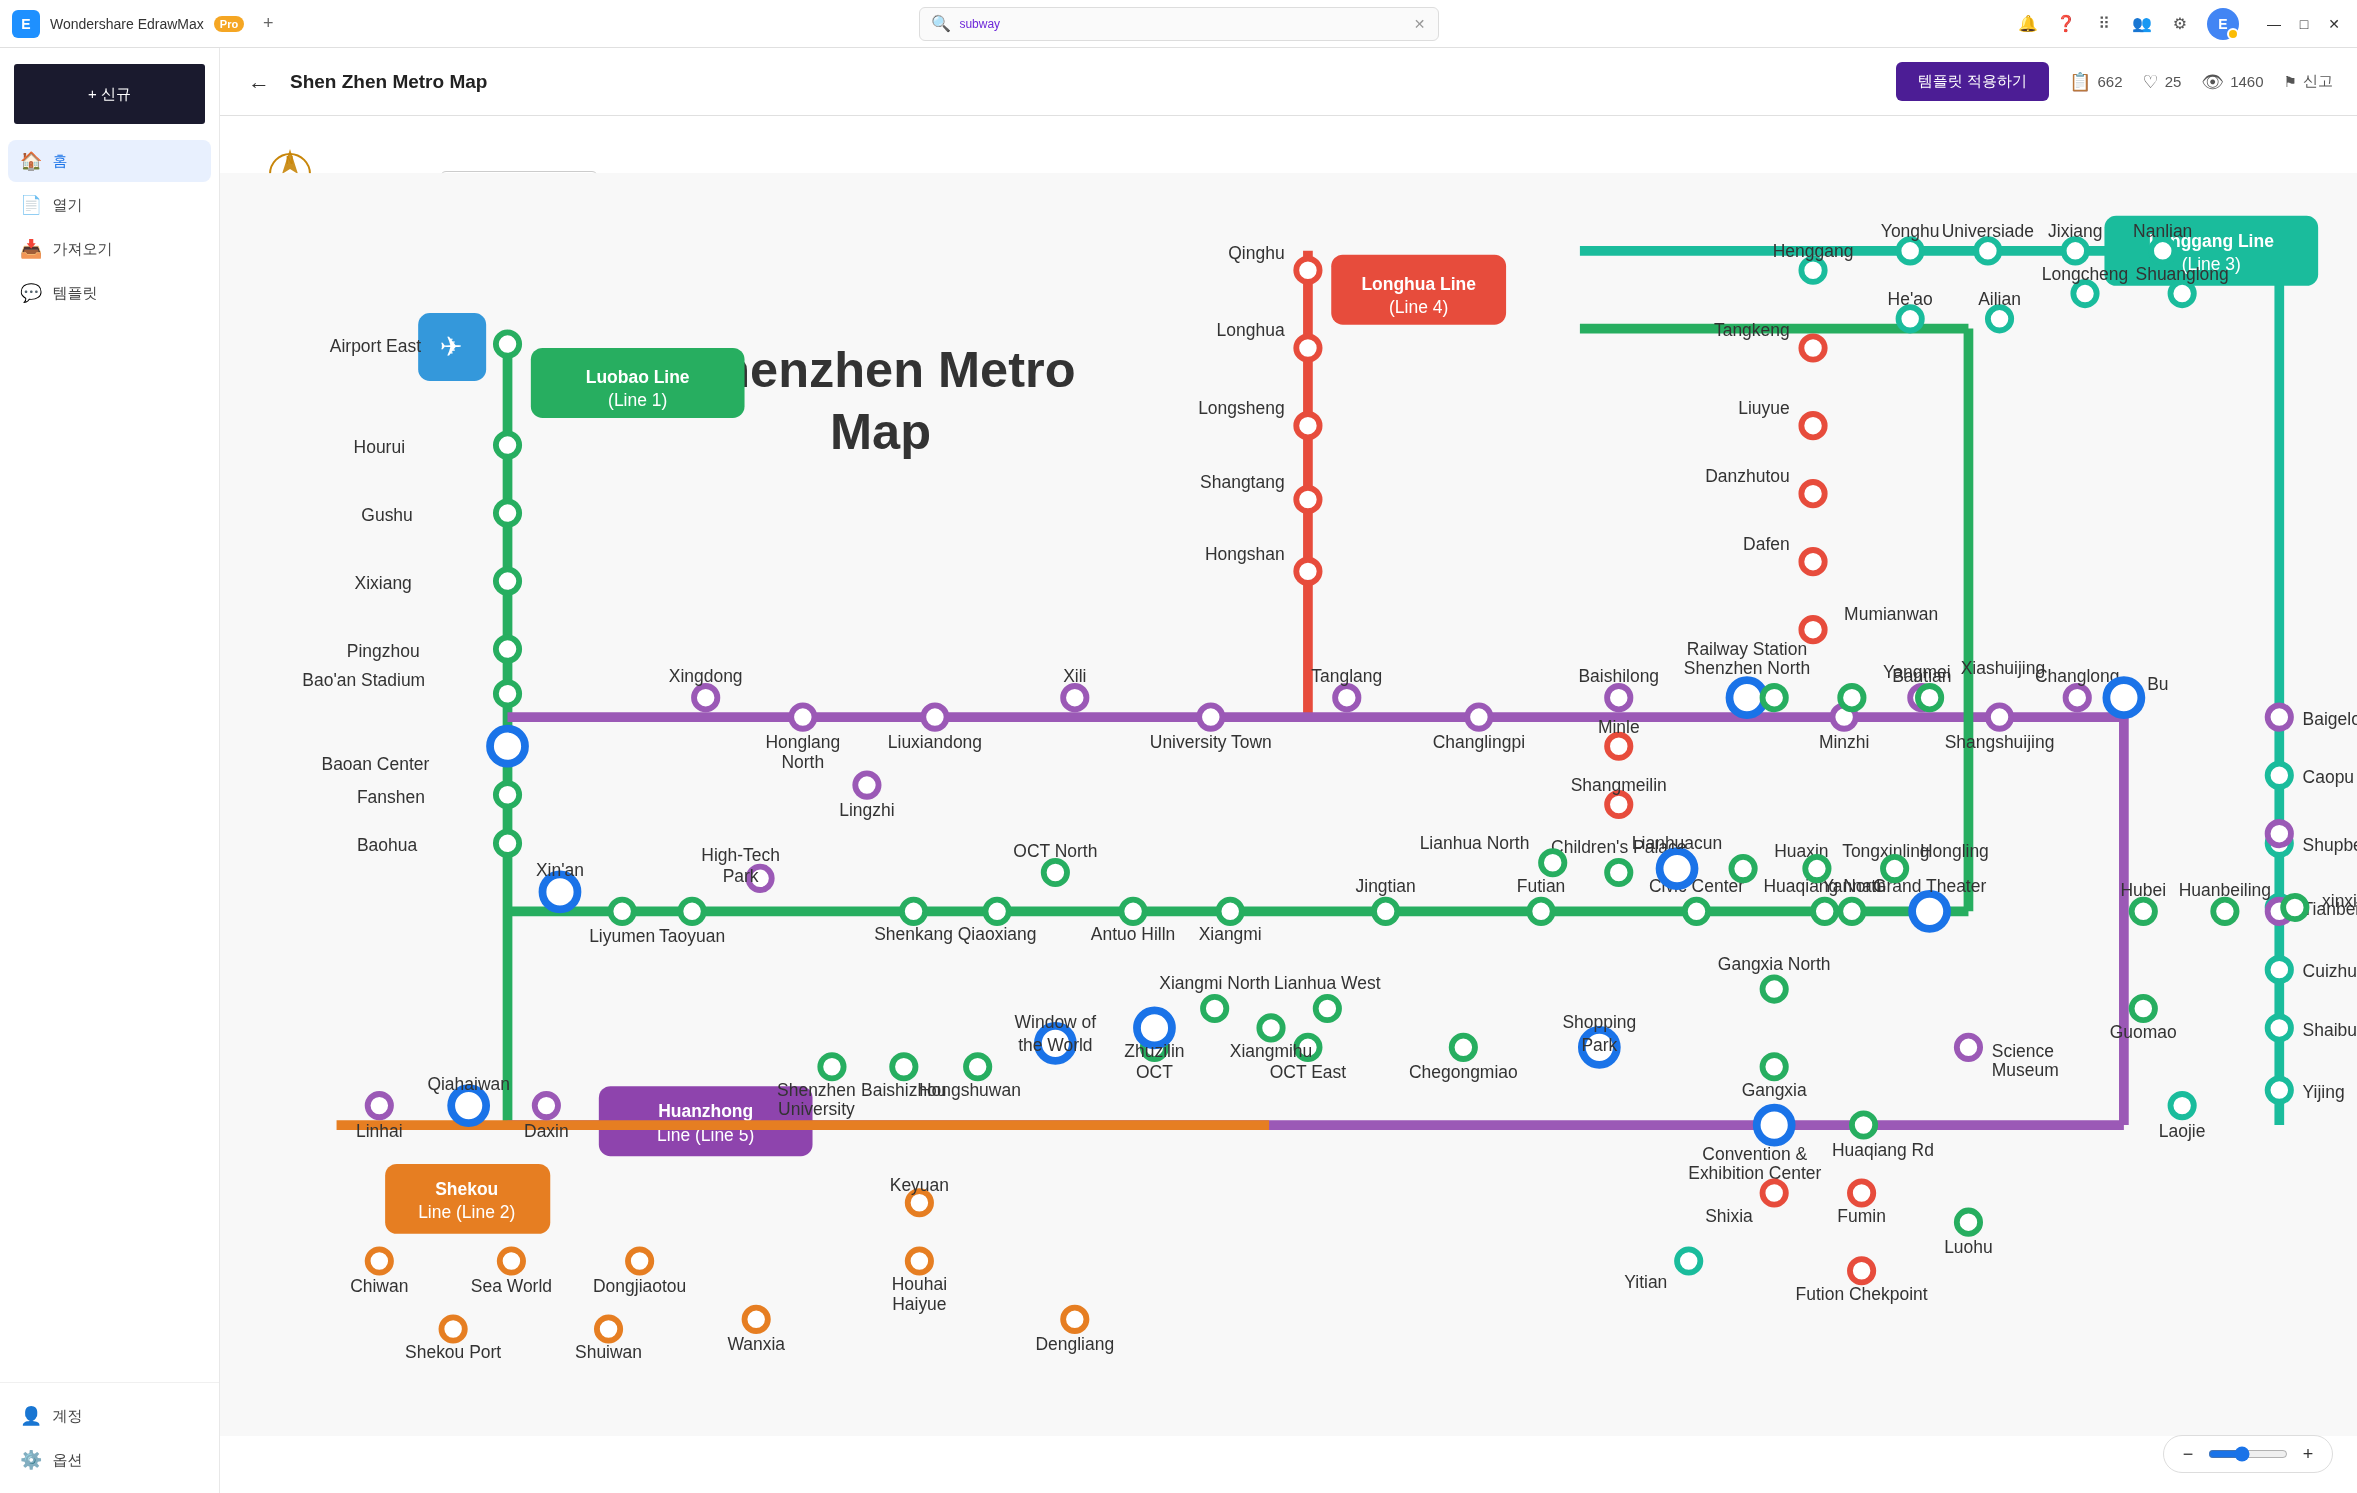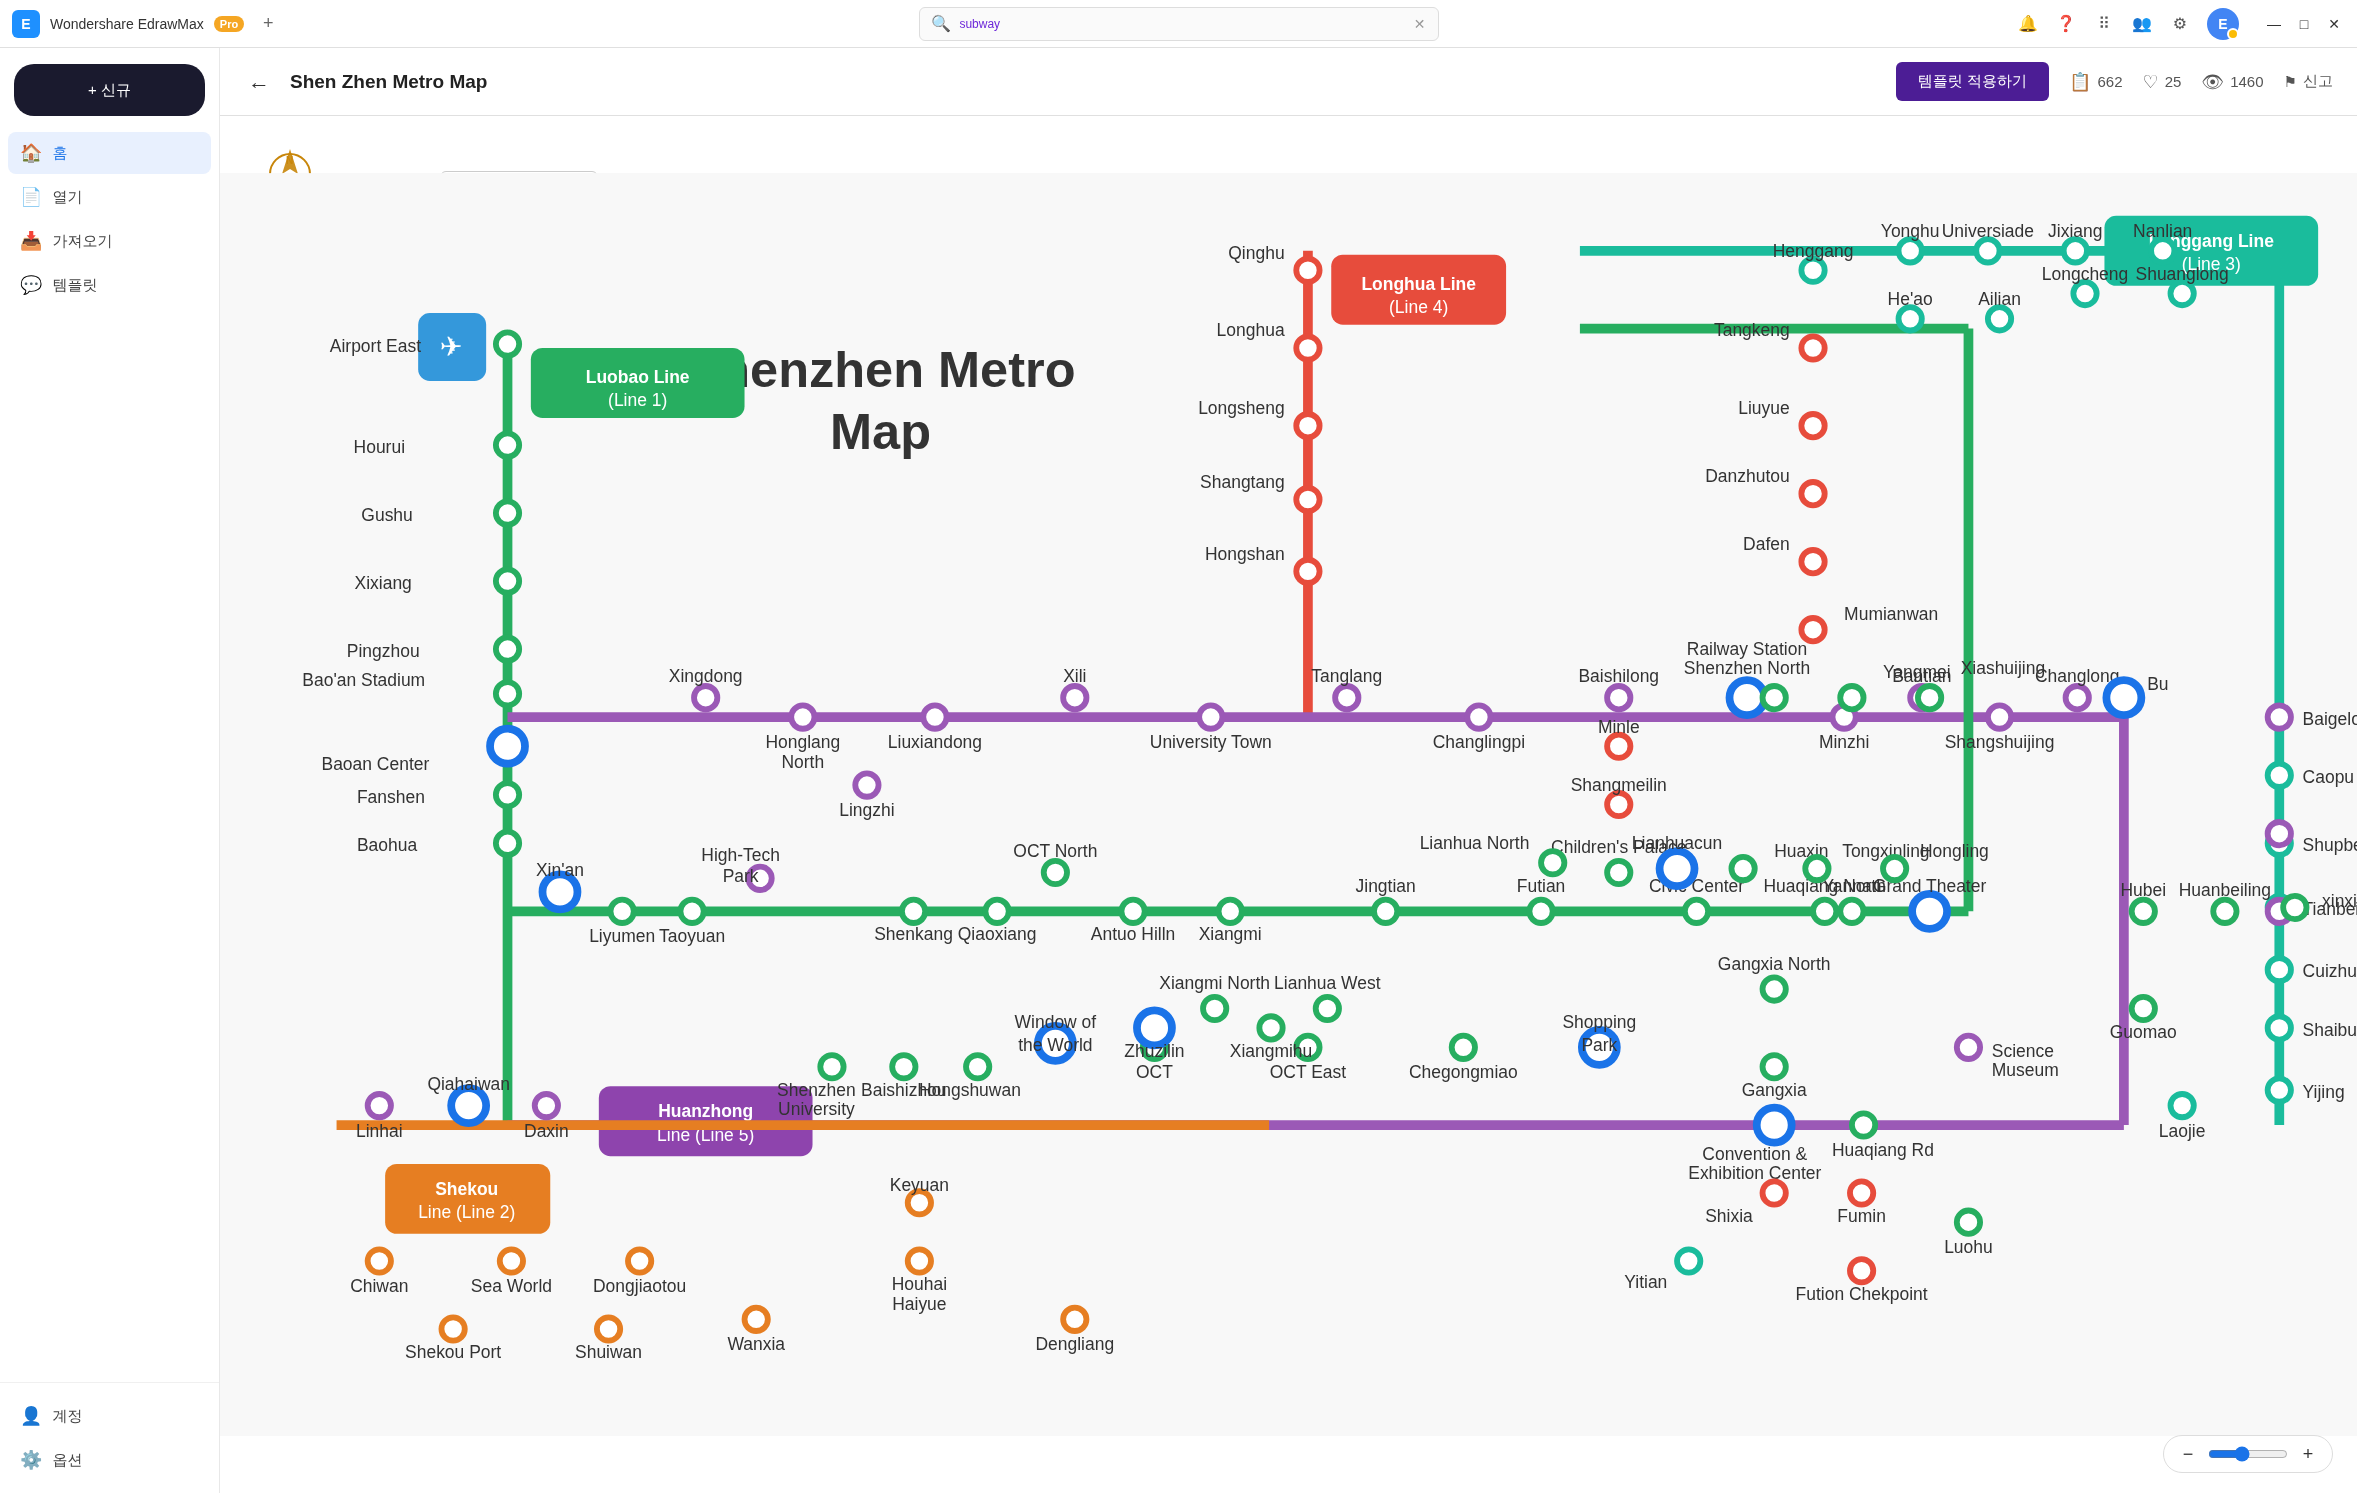--- a/index.html
+++ b/index.html
@@ -96,22 +96,22 @@
       border-right: 1px solid #e8e8e8;
       display: flex;
       flex-direction: column;
       z-index: 90;
     }
     .new-btn {
       margin: 16px 14px 8px;
       background: #1a1a2e;
       color: white;
       border: none;
-      border-radius: 20px;
-      height: 52px;
+      border-radius: 3px;
+      height: 60px;
       font-size: 15px;
       font-weight: 500;
       cursor: pointer;
       display: flex;
       align-items: center;
       justify-content: center;
       gap: 8px;
     }
     .sidebar-nav {
       display: flex;

